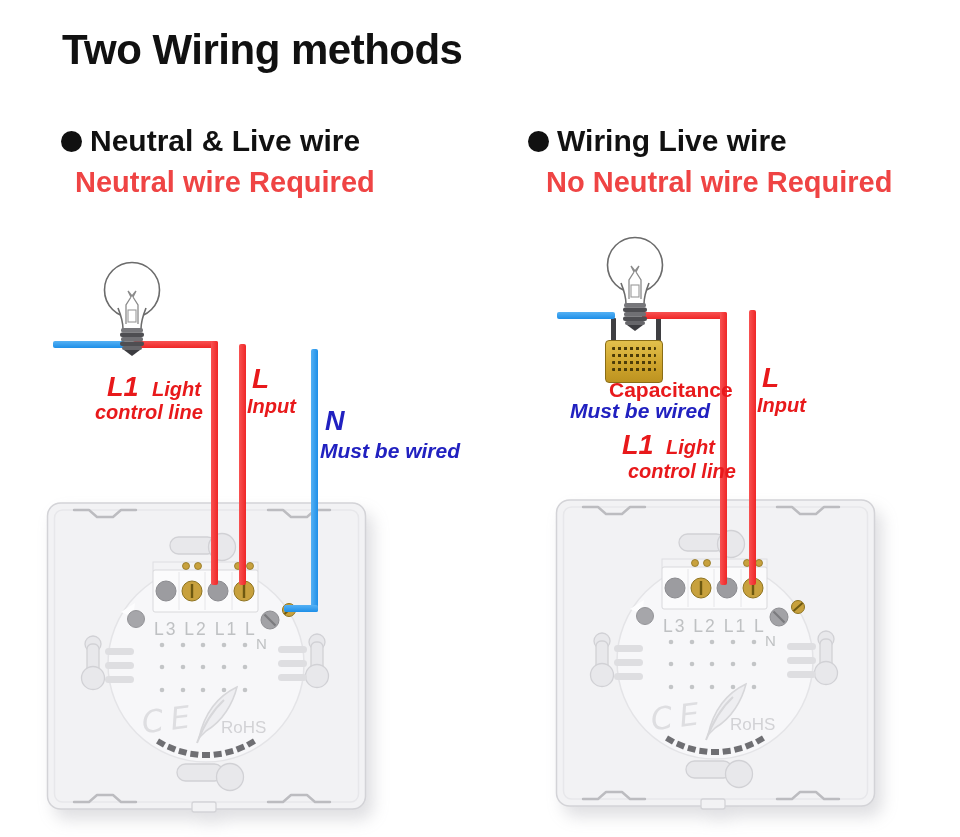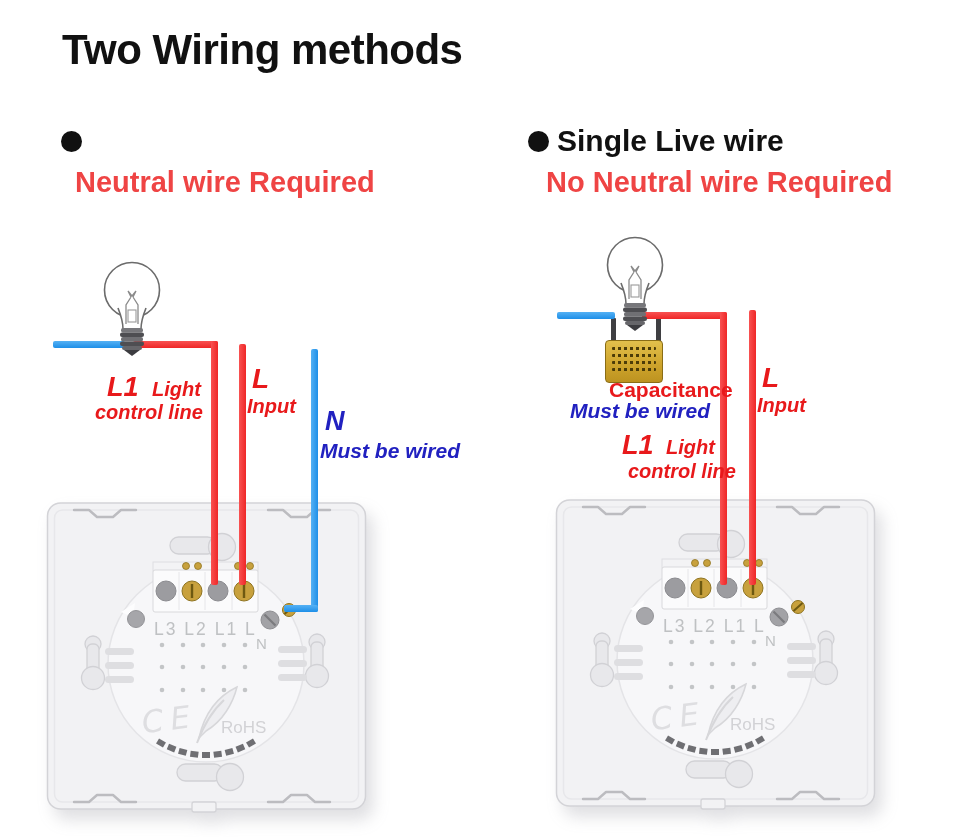--- a/index.html
+++ b/index.html
@@ -39,24 +39,25 @@
             background-image:repeating-linear-gradient(90deg,#4c3c08 0 3px,rgba(0,0,0,0) 3px 6px);}
 </style>
 </head>
 <body>
 
 <div class="stage">
 
   <div class="page-title">Two Wiring methods</div>
 
   <div class="bullet" style="left:61px;top:131px;"></div>
+  <div class="method-heading" style="left:90px;top:124px;">Neutral &amp; Live wire</div>
   <div class="method-sub" style="left:75px;top:166px;">Neutral wire Required</div>
 
   <div class="bullet" style="left:528px;top:131px;"></div>
-  <div class="method-heading" style="left:557px;top:124px;">Single Live wire</div>
+  <div class="method-heading" style="left:557px;top:124px;">Wiring Live wire</div>
   <div class="method-sub" style="left:546px;top:166px;">No Neutral wire Required</div>
 
   <div class="wire blue h" style="left:53px;top:341px;width:72px;height:7px;"></div>
   <div class="wire red h" style="left:133px;top:341px;width:85px;height:7px;"></div>
   <div class="wire red" style="left:211px;top:341px;width:7px;height:244px;"></div>
   <div class="wire red" style="left:239px;top:344px;width:7px;height:241px;"></div>
   <div class="wire blue" style="left:311px;top:349px;width:7px;height:263px;"></div>
   <div class="wire blue h" style="left:284px;top:605px;width:34px;height:7px;"></div>
 
   <svg class="bulb" style="left:97px;top:258px;" width="70" height="100" viewBox="0 0 70 100">

